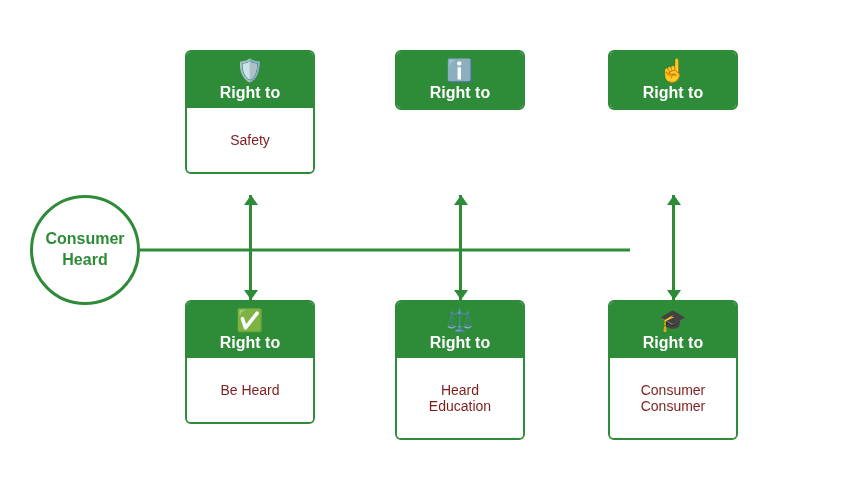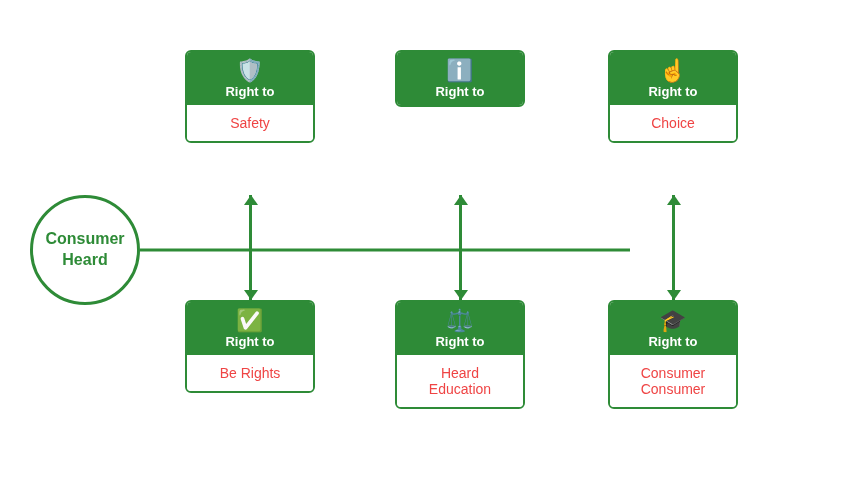--- a/index.html
+++ b/index.html
@@ -72,30 +72,30 @@
       text-align: center;
       padding: 8px 4px 6px;
     }
     .card-icon {
       font-size: 22px;
       margin-bottom: 2px;
       display: block;
       line-height: 1;
     }
     .card-right-to {
-      font-size: 13px;
+      font-size: 16px;
       font-weight: 600;
     }
     .card-body {
       background: #fff;
       text-align: center;
-      padding: 10px 4px;
+      padding: 24px 4px;
       font-size: 14px;
       font-weight: 500;
-      color: #ef4444;
+      color: #7f1d1d;
     }
 
     
     
     #card-safety {
       left: 185px;
       top: 50px;
     }
     
     #card-information {
@@ -286,29 +286,28 @@
       <span class="card-icon">ℹ️</span>
       <div class="card-right-to">Right to</div>
     </div>
   </div>
 
   <div class="card" id="card-choice">
     <div class="card-header">
       <span class="card-icon">☝️</span>
       <div class="card-right-to">Right to</div>
     </div>
-    <div class="card-body">Choice</div>
   </div>
 
   <div class="card" id="card-beheard">
     <div class="card-header">
       <span class="card-icon">✅</span>
       <div class="card-right-to">Right to</div>
     </div>
-    <div class="card-body">Be Rights</div>
+    <div class="card-body">Be Heard</div>
   </div>
 
   <div class="card" id="card-redressal">
     <div class="card-header">
       <span class="card-icon">⚖️</span>
       <div class="card-right-to">Right to</div>
     </div>
     <div class="card-body">
       <span>Heard</span><br><span>Education</span>
     </div>

